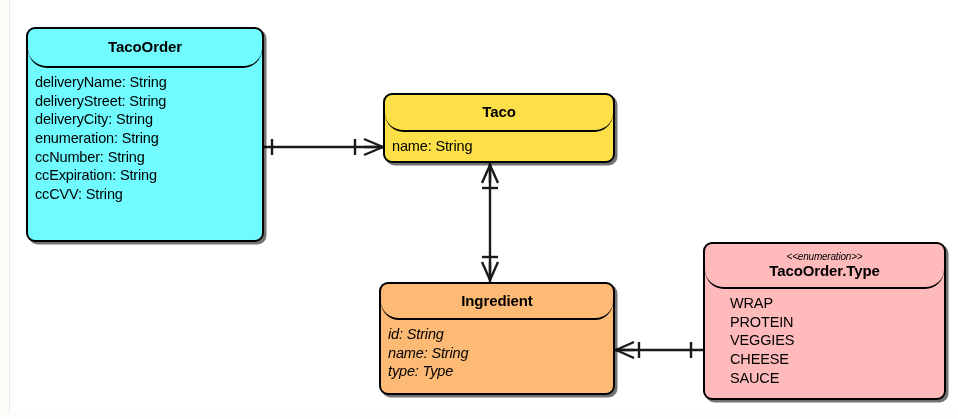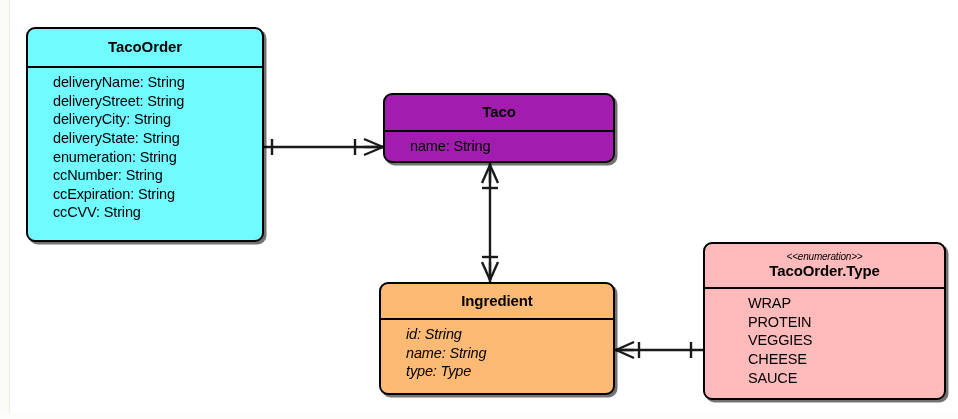--- a/index.html
+++ b/index.html
@@ -49,55 +49,56 @@
     box-sizing: border-box;
     border-bottom: 2px solid #000000;
     text-align: center;
     font-weight: bold;
     color: #000000;
     display: flex;
     flex-direction: column;
     align-items: center;
     justify-content: center;
     line-height: 1.08;
+    border-radius: 19px;
   }
   .stereotype {
     font-size: 10px;
     font-style: italic;
     font-weight: normal;
     letter-spacing: -0.2px;
   }
   .class-title {
     font-size: 15px;
     font-weight: bold;
     letter-spacing: -0.1px;
   }
   .uml-body {
     box-sizing: border-box;
-    padding: 5px 7px 6px 25px;
+    padding: 5px 7px 6px 7px;
   }
   .attr {
     font-size: 14.5px;
     color: #000000;
     line-height: 1.285;
     white-space: nowrap;
     letter-spacing: -0.15px;
   }
 
   
   #class-tacoorder {
     left: 26px; top: 27px; width: 238px; height: 215px;
     background: #6FFBFF;
   }
   #class-tacoorder .uml-header { height: 39px; }
   #class-tacoorder .uml-body { height: 172px; }
 
   #class-taco {
     left: 383px; top: 93px; width: 232px; height: 70px;
-    background: #a21caf;
+    background: #fde047;
   }
   #class-taco .uml-header { height: 37px; }
   #class-taco .uml-body { height: 29px; }
 
   #class-ingredient {
     left: 379px; top: 282px; width: 236px; height: 113px;
     background: #fdba74;
   }
   #class-ingredient .uml-header { height: 36px; }
   #class-ingredient .uml-body { height: 73px; font-style: italic; }
@@ -173,21 +174,20 @@
   </svg>
 
   <div class="uml-class" id="class-tacoorder">
     <div class="uml-header">
       <div class="class-title">TacoOrder</div>
     </div>
     <div class="uml-body">
       <div class="attr">deliveryName: String</div>
       <div class="attr">deliveryStreet: String</div>
       <div class="attr">deliveryCity: String</div>
-      <div class="attr">deliveryState: String</div>
       <div class="attr">enumeration: String</div>
       <div class="attr">ccNumber: String</div>
       <div class="attr">ccExpiration: String</div>
       <div class="attr">ccCVV: String</div>
     </div>
   </div>
 
   <div class="uml-class" id="class-taco">
     <div class="uml-header">
       <div class="class-title">Taco</div>

